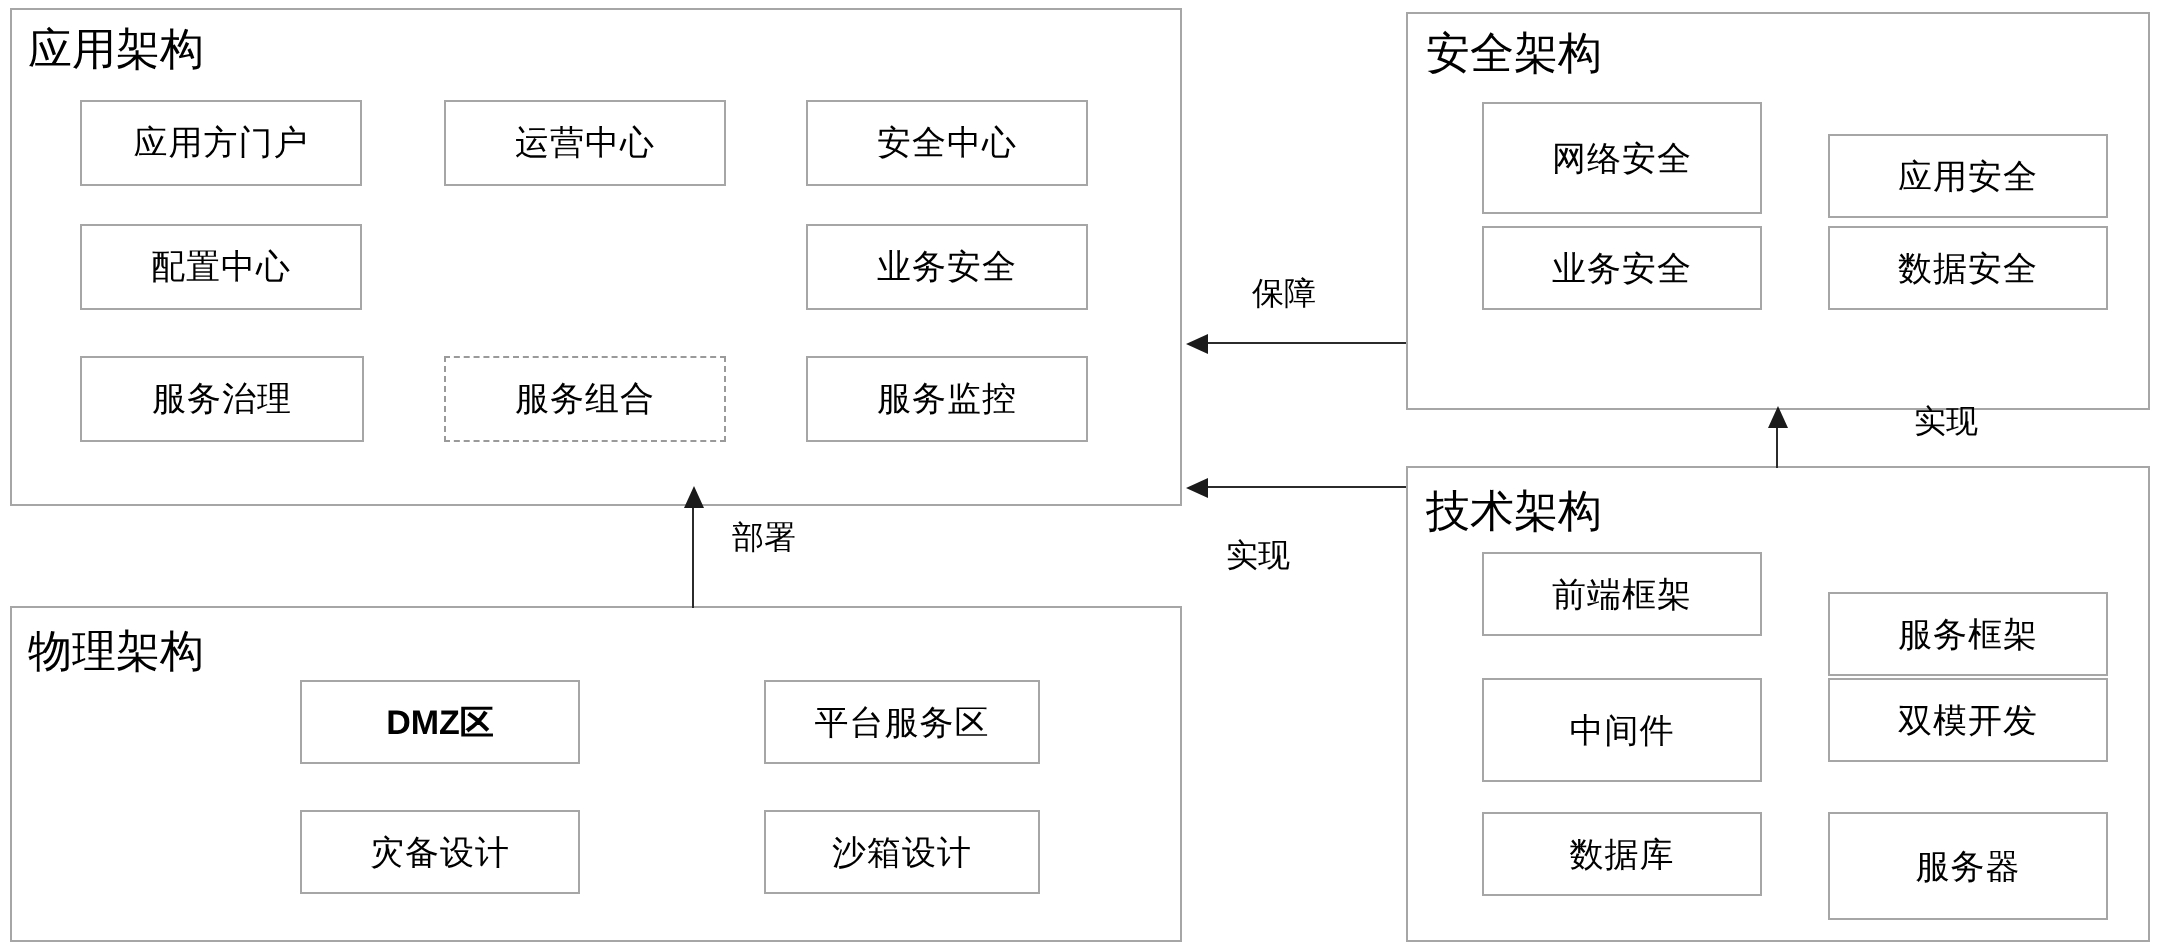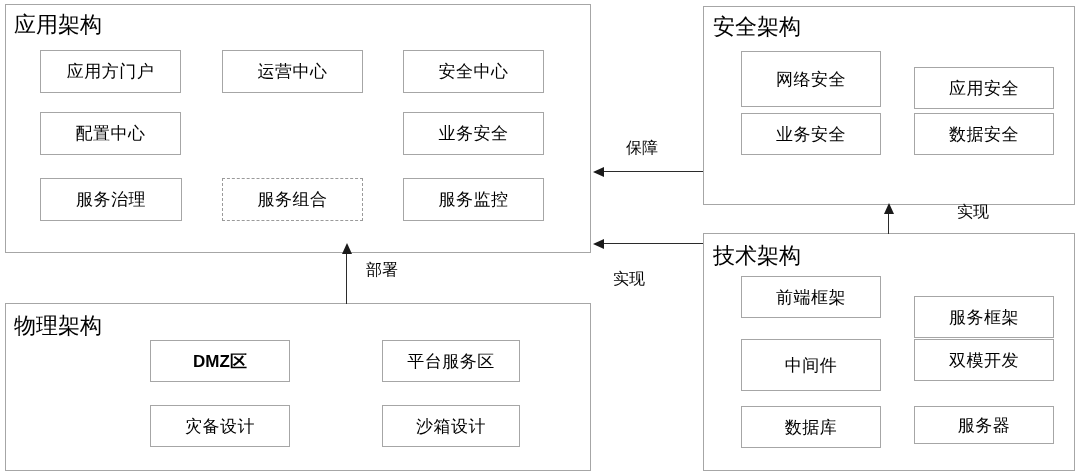--- a/index.html
+++ b/index.html
@@ -112,21 +112,21 @@
   <div class="node" style="left:914px; top:113px; width:140px; height:42px;">数据安全</div>
 
   <div class="panel" style="left:703px; top:233px; width:372px; height:238px;"></div>
   <div class="panel-title" style="left:713px; top:245px;">技术架构</div>
 
   <div class="node" style="left:741px; top:276px; width:140px; height:42px;">前端框架</div>
   <div class="node" style="left:914px; top:276px; width:140px; height:42px;margin-top:20px;">服务框架</div>
   <div class="node" style="left:741px; top:339px; width:140px; height:52px;">中间件</div>
   <div class="node" style="left:914px; top:339px; width:140px; height:42px;">双模开发</div>
   <div class="node" style="left:741px; top:406px; width:140px; height:42px;">数据库</div>
-  <div class="node" style="left:914px; top:406px; width:140px; height:38px;">服务器</div>
+  <div class="node" style="left:914px; top:406px; width:140px; height:54px;">服务器</div>
 
   <div class="panel" style="left:5px; top:303px; width:586px; height:168px;"></div>
   <div class="panel-title" style="left:14px; top:315px;">物理架构</div>
 
   <div class="node bold" style="left:150px; top:340px; width:140px; height:42px;">DMZ区</div>
   <div class="node" style="left:382px; top:340px; width:138px; height:42px;">平台服务区</div>
   <div class="node" style="left:150px; top:405px; width:140px; height:42px;">灾备设计</div>
   <div class="node" style="left:382px; top:405px; width:138px; height:42px;">沙箱设计</div>
 
   <div class="conn h" style="left:602px; top:171px; width:101px;"></div>

